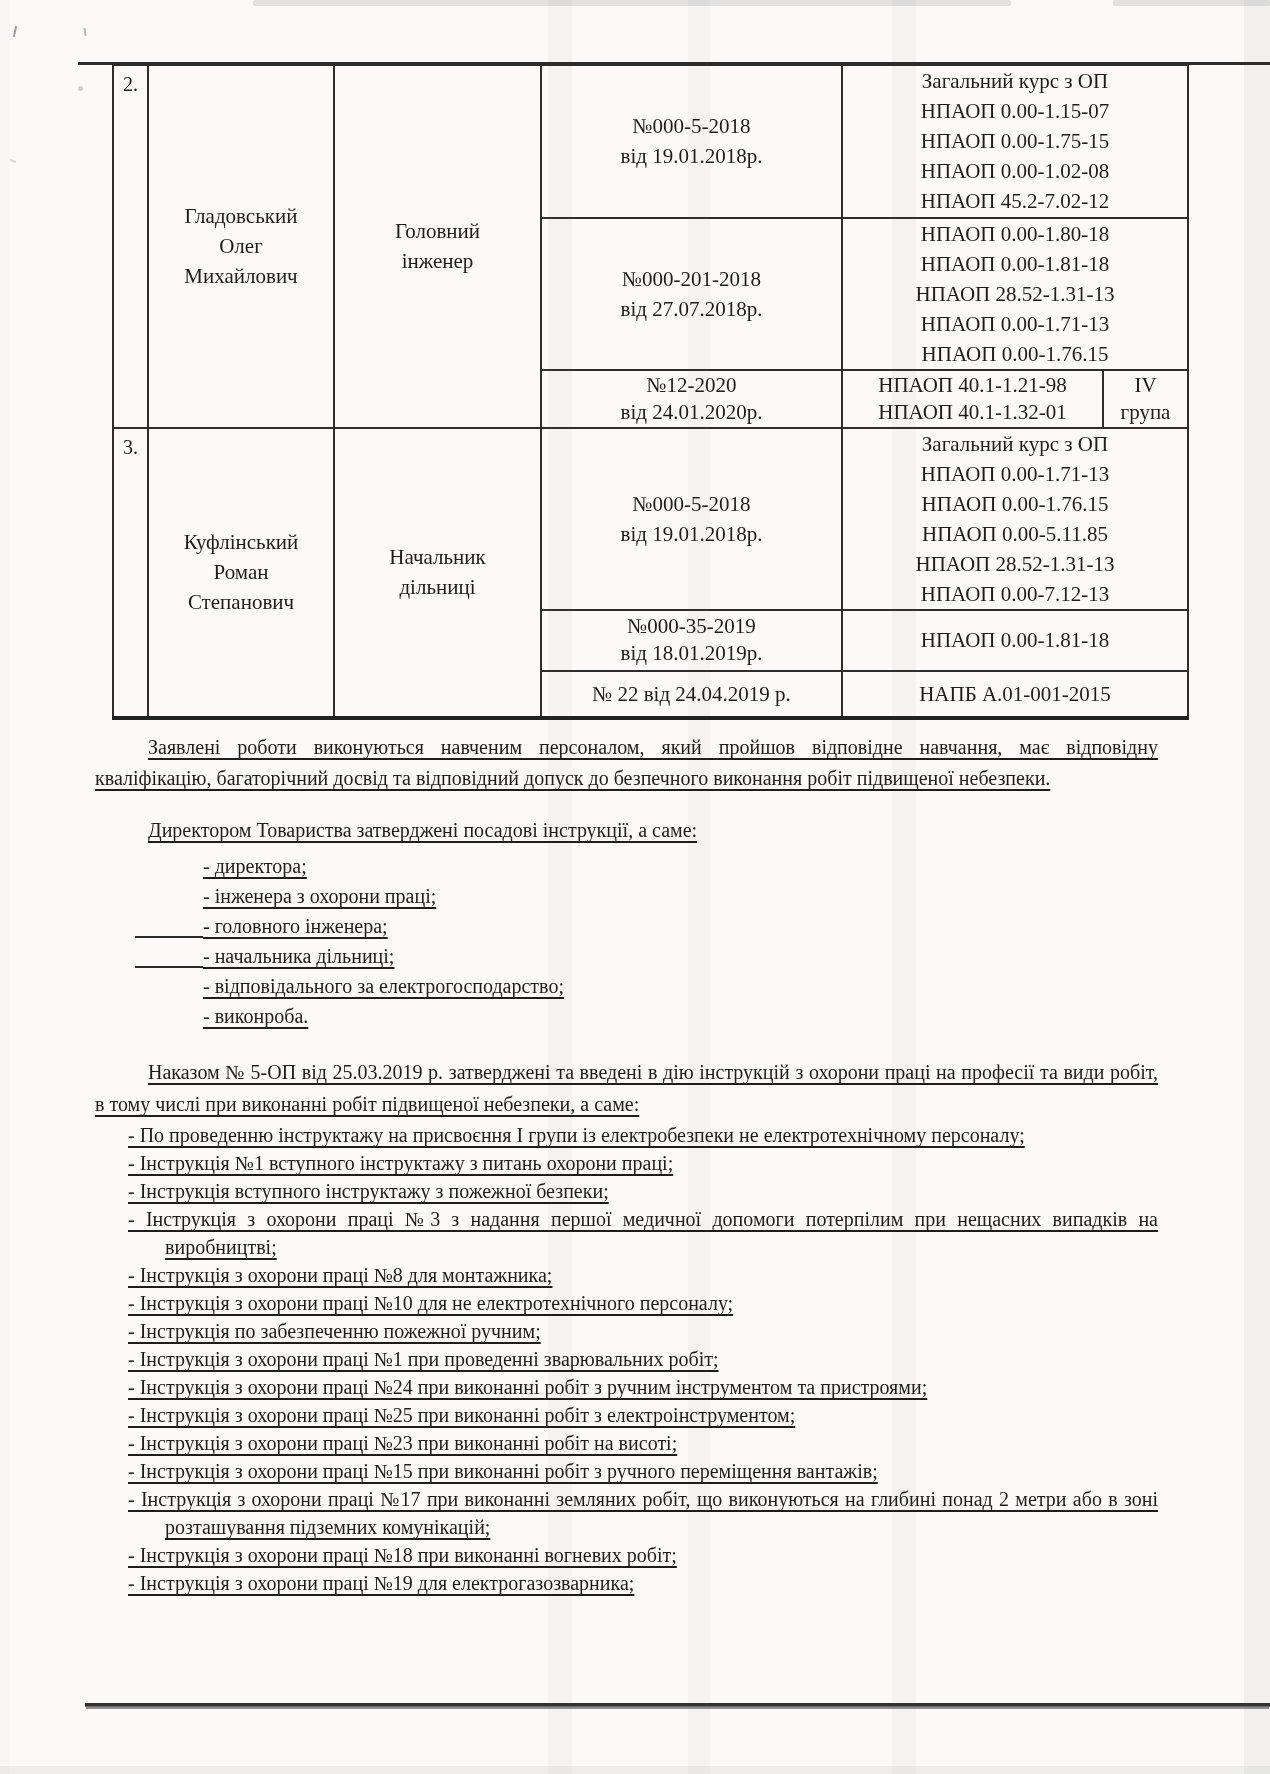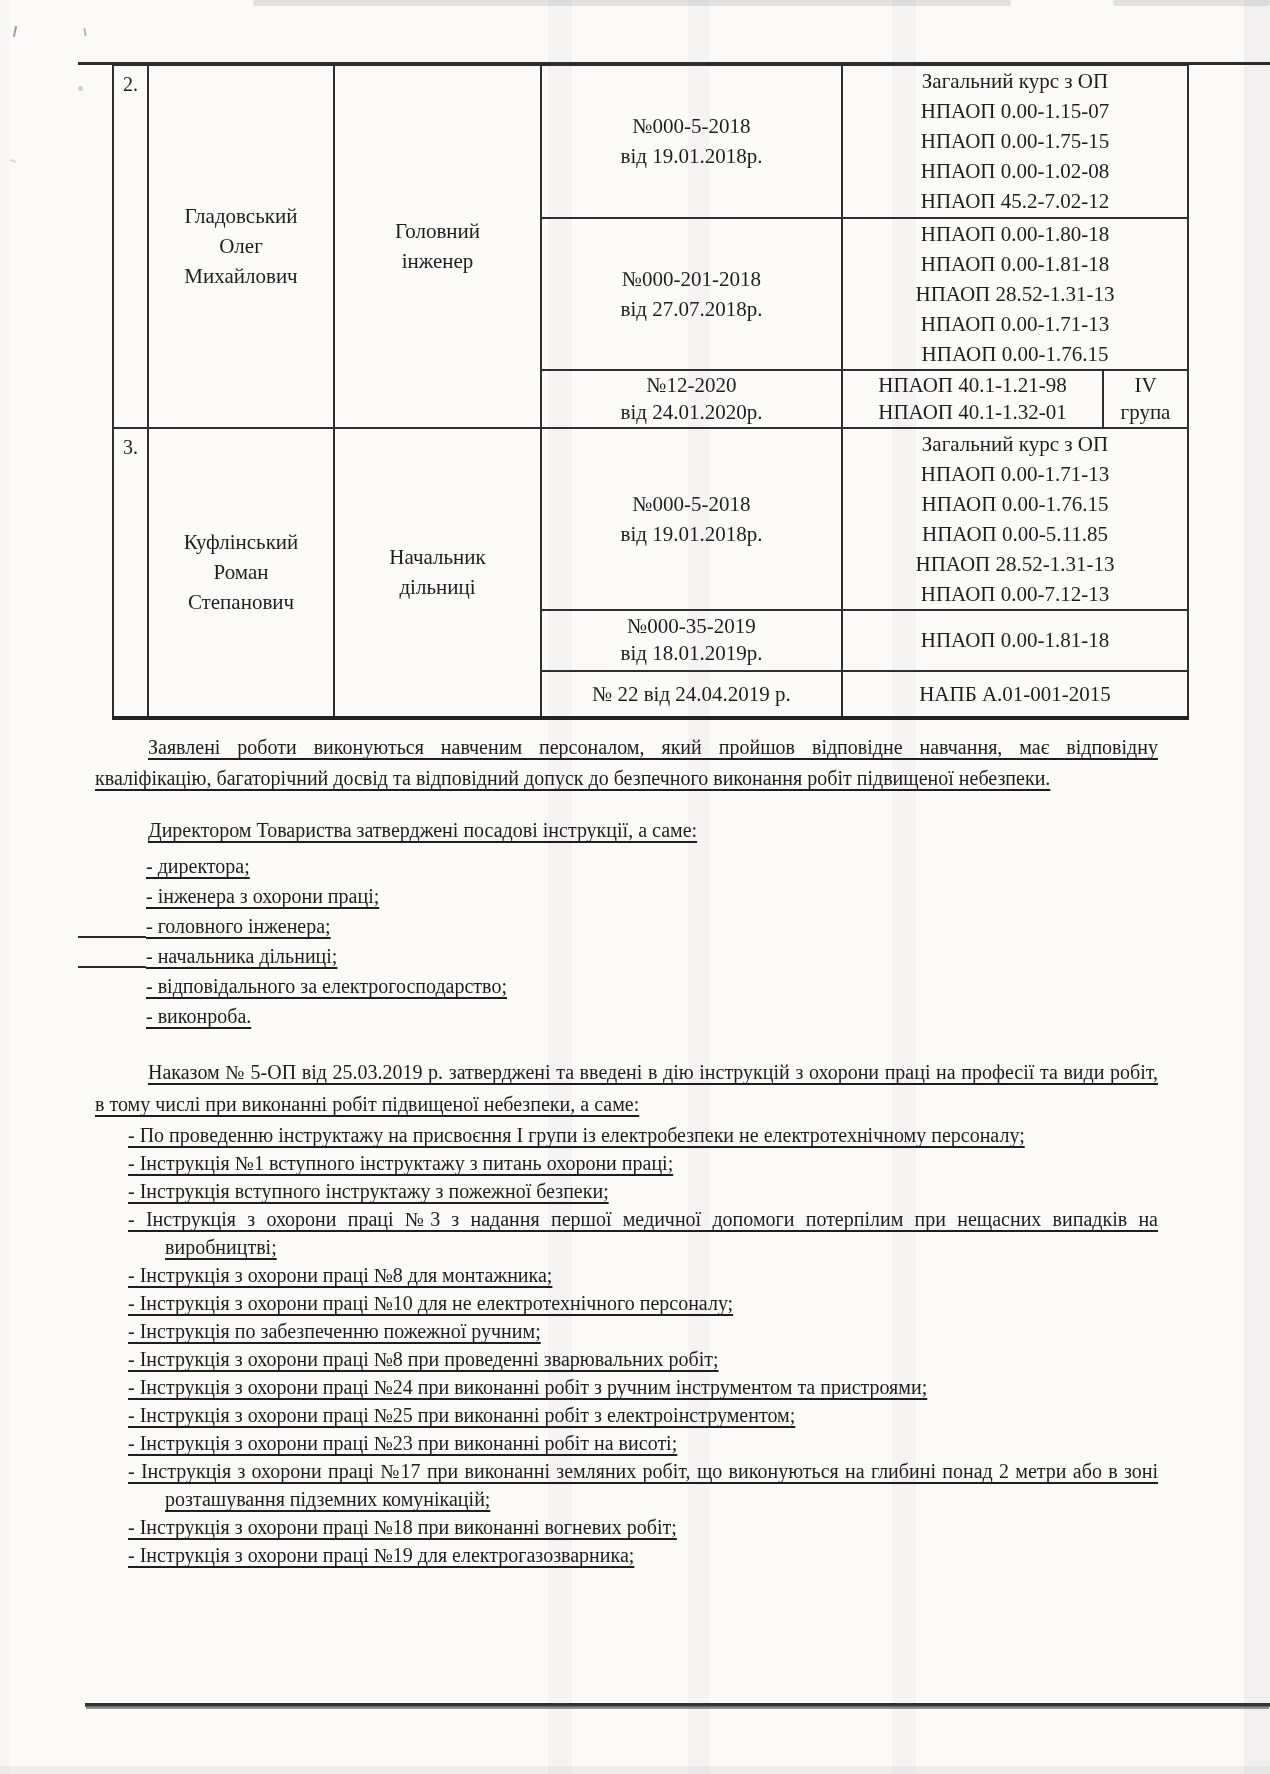--- a/index.html
+++ b/index.html
@@ -53,21 +53,21 @@
   .doc-table tr.r3b td.cert{line-height:27px;}
   .doc-table tr.r3c{height:47px;}
   .doc-table tr.r3c td{line-height:24px;}
 
   .body-text{position:absolute;left:95px;top:715px;width:1063px;font-size:20px;}
   .p{margin:0;text-decoration:underline;text-decoration-thickness:2px;text-underline-offset:4px;}
   .p1{margin-top:17px;line-height:31px;text-align:justify;text-indent:53px;}
   .p2{margin-top:21px;line-height:31px;text-indent:53px;}
   .positions-list{margin-top:5px;}
   .pos-li{
-    margin-left:51px;line-height:30px;
+    margin-left:108px;line-height:30px;
     text-decoration:underline;text-decoration-thickness:2px;text-underline-offset:4px;
   }
   .pos-li.ext{position:relative;}
   .pos-li.ext::before{content:"";position:absolute;left:-68px;bottom:3px;width:68px;border-bottom:2px solid #2a2a2a;}
   .p3{margin-top:25px;line-height:32px;text-align:justify;text-indent:53px;}
   .instr-list{margin-top:1px;}
   .li{
     margin-left:70px;text-indent:-37px;
     font-size:20px;line-height:28px;text-align:justify;
     text-decoration:underline;text-decoration-thickness:2px;text-underline-offset:4px;
@@ -176,24 +176,25 @@
     <p class="p p3">Наказом № 5-ОП від 25.03.2019 р. затверджені та введені в дію інструкцій з охорони праці на професії та види робіт, в тому числі при виконанні робіт підвищеної небезпеки, а саме:</p>
 
     <div class="instr-list">
       <div class="li">- По проведенню інструктажу на присвоєння І групи із електробезпеки не електротехнічному персоналу;</div>
       <div class="li">- Інструкція №1 вступного інструктажу з питань охорони праці;</div>
       <div class="li">- Інструкція вступного інструктажу з пожежної безпеки;</div>
       <div class="li">- Інструкція з охорони праці №3 з надання першої медичної допомоги потерпілим при нещасних випадків на виробництві;</div>
       <div class="li">- Інструкція з охорони праці №8 для монтажника;</div>
       <div class="li">- Інструкція з охорони праці №10 для не електротехнічного персоналу;</div>
       <div class="li">- Інструкція по забезпеченню пожежної ручним;</div>
-      <div class="li">- Інструкція з охорони праці №8 при проведенні зварювальних робіт;</div>
+      <div class="li">- Інструкція з охорони праці №1 при проведенні зварювальних робіт;</div>
       <div class="li">- Інструкція з охорони праці №24 при виконанні робіт з ручним інструментом та пристроями;</div>
       <div class="li">- Інструкція з охорони праці №25 при виконанні робіт з електроінструментом;</div>
       <div class="li">- Інструкція з охорони праці №23 при виконанні робіт на висоті;</div>
+      <div class="li">- Інструкція з охорони праці №15 при виконанні робіт з ручного переміщення вантажів;</div>
       <div class="li">- Інструкція з охорони праці №17 при виконанні земляних робіт, що виконуються на глибині понад 2 метри або в зоні розташування підземних комунікацій;</div>
       <div class="li">- Інструкція з охорони праці №18 при виконанні вогневих робіт;</div>
       <div class="li">- Інструкція з охорони праці №19 для електрогазозварника;</div>
     </div>
   </div>
 
   <div class="bottom-rule"></div>
   <div class="bottom-edge"></div>
 </div>
 

